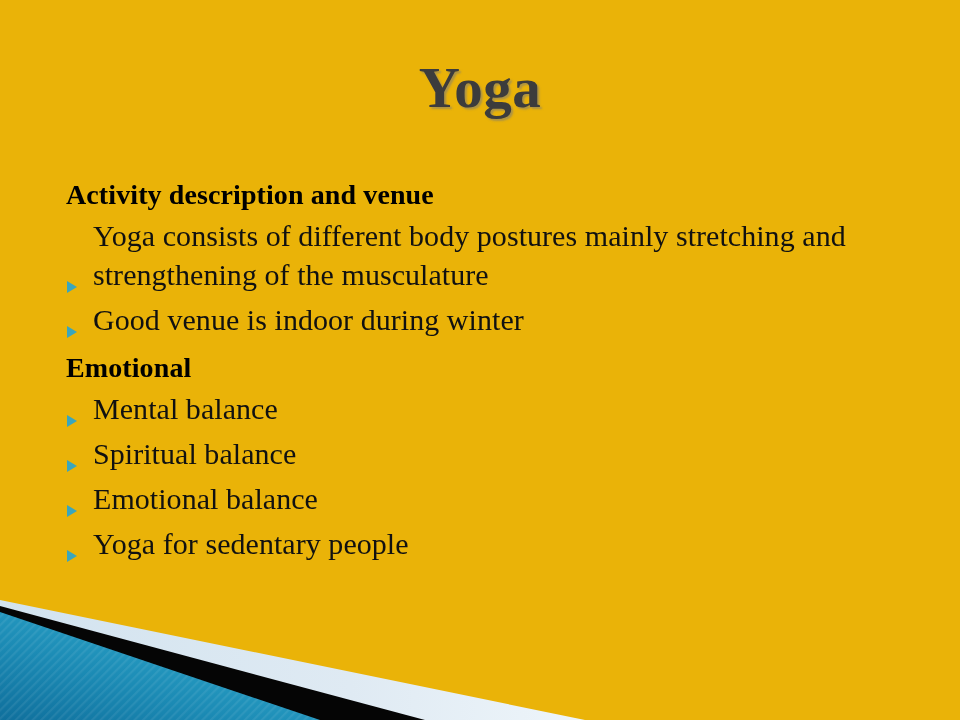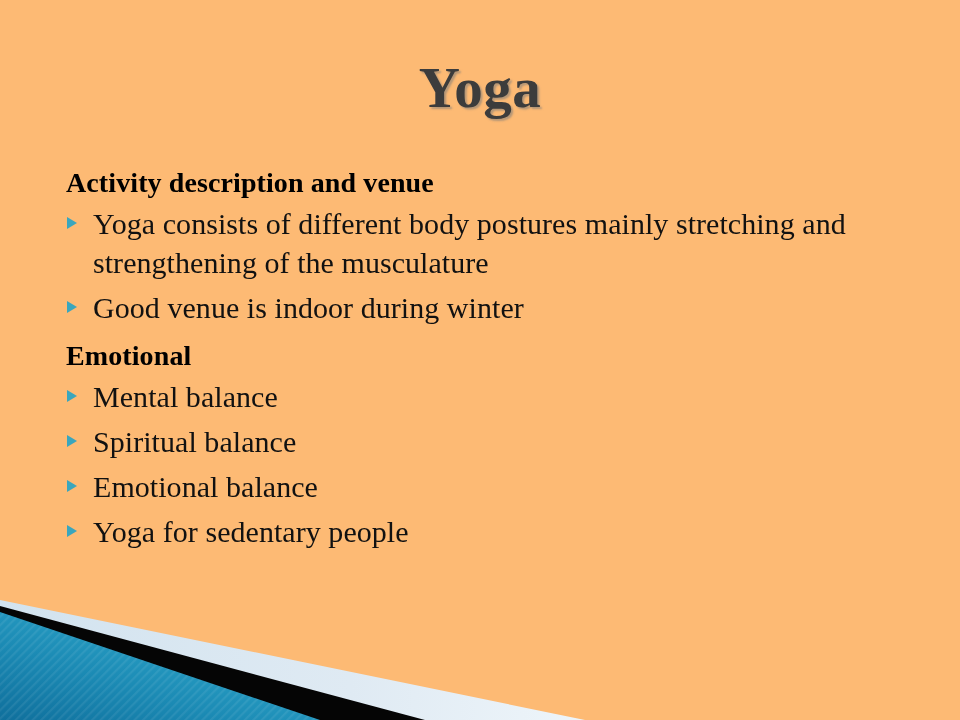--- a/index.html
+++ b/index.html
@@ -14,21 +14,21 @@
     font-family: "Liberation Serif", "DejaVu Serif", serif;
     position: relative;
   }
 
   #slide {
     position: absolute;
     left: 0;
     top: 0;
     width: 960px;
     height: 720px;
-    background: #fdba74;
+    background: #eab308;
     overflow: hidden;
   }
 
   
   #slide-title {
     position: absolute;
     left: 0;
     top: 58px;
     width: 960px;
     text-align: center;
@@ -48,31 +48,31 @@
     left: 66px;
     top: 166px;
     width: 830px;
   }
 
   .heading-line {
     font-family: "Liberation Serif", "DejaVu Serif", serif;
     font-size: 28px;
     font-weight: bold;
     color: #000000;
-    margin: 0 0 4px 0;
+    margin: 12px 0 4px 0;
     line-height: 1.22;
     letter-spacing: 0.1px;
   }
   .heading-line.spaced-above {
     margin-top: 12px;
   }
 
   .bullet-row {
     display: flex;
-    align-items: flex-start;
+    align-items: flex-end;
     margin: 0 0 6px 0;
   }
 
   .bullet-glyph {
     flex: 0 0 auto;
     width: 27px;
     padding-top: 12px;
     color: #3aa6bd;
     font-size: 17px;
     line-height: 1;

